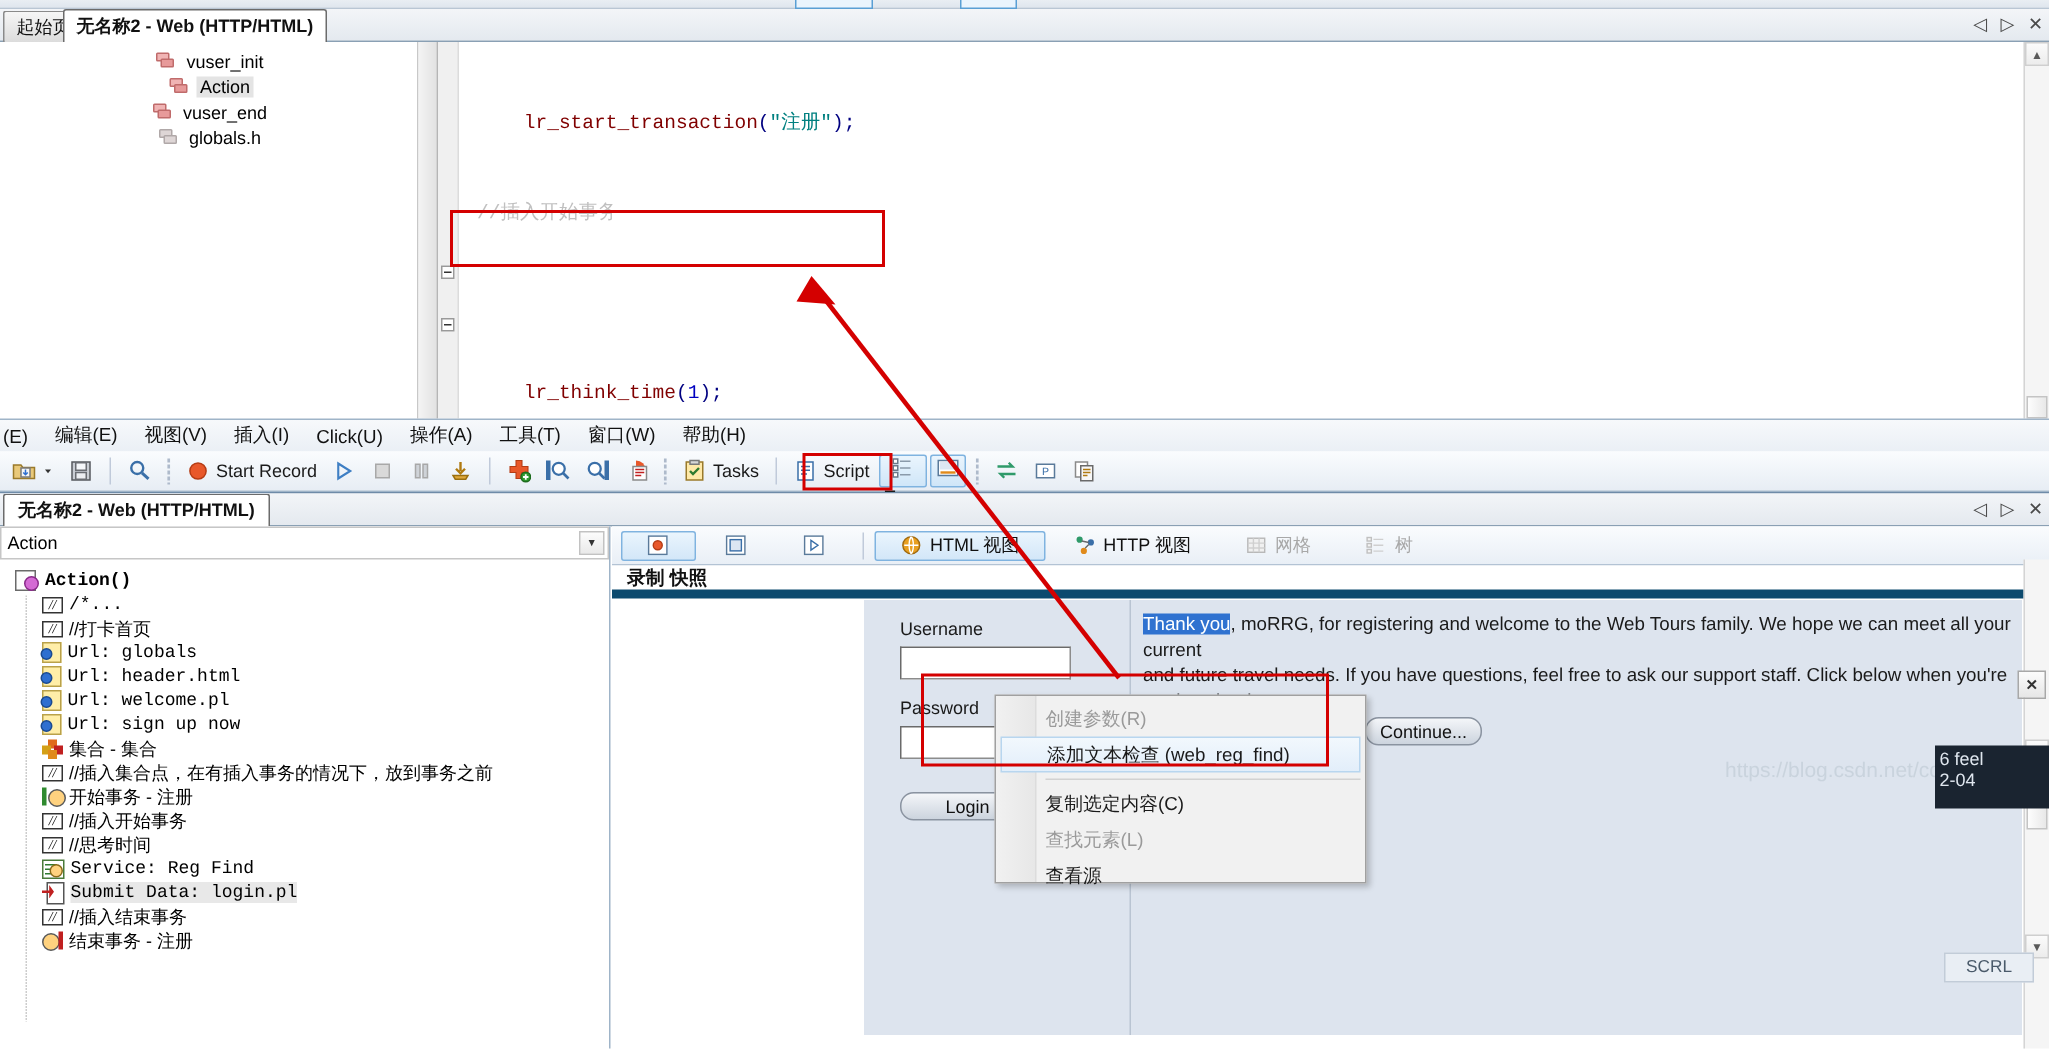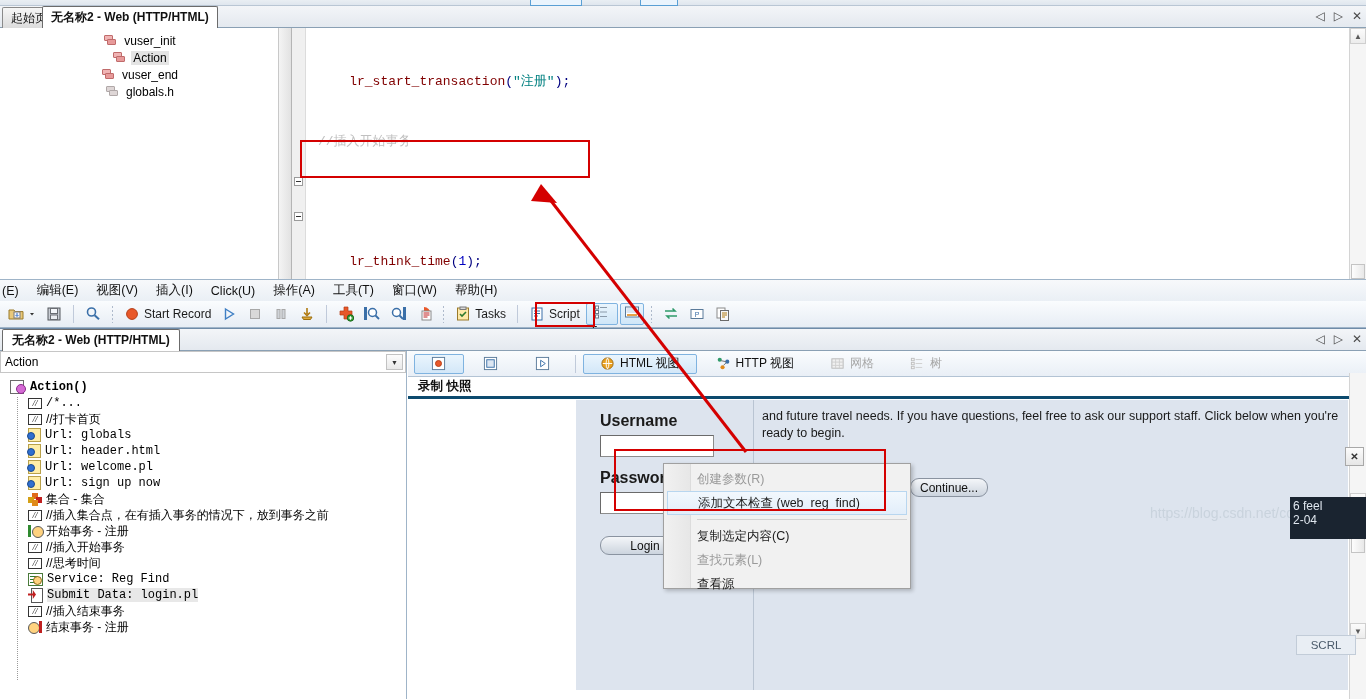--- a/index.html
+++ b/index.html
@@ -268,37 +268,37 @@
     display: flex; align-items: center; padding-left: 6px; gap: 2px;
   }
   .sv-btn {
     display: flex; align-items: center; gap: 4px; height: 20px; padding: 0 16px;
     font-size: 12px; color: #111; border: 1px solid transparent; border-radius: 2px;
   }
   .sv-btn.on { border-color:#7fb3e0; background: linear-gradient(#eaf5fd,#d3e7f8); }
   .sv-btn.dis { color: #a8a8a8; }
   #snap-title {
     position: absolute; left: 0; top: 26px; width: 958px; height: 22px;
-    border-bottom: 3px solid #0c4a6e; background:#fff;
+    border-bottom: 6px solid #0c4a6e; background:#fff;
     display:flex; align-items:center; padding-left: 10px;
     font-size: 12.5px; font-weight: bold; color:#111;
   }
   #snap-body {
     position: absolute; left: 2px; top: 49px; width: 938px; height: 290px;
     background: #dde4ee; overflow: hidden;
   }
   .snap-white-left {
     position: absolute; left: 0; top: 0; width: 166px; height: 290px; background: #ffffff;
   }
   .login-box {
     position: absolute; left: 172px; top: 0; width: 172px; height: 290px;
     background: #dde4ee; border-right: 1px solid #b9c4d2;
     padding: 12px 0 0 18px;
   }
-  .fld-label { font-size: 16px; color: #1a1a1a; margin-bottom: 5px; font-weight: bold; }
+  .fld-label { font-size: 12px; color: #1a1a1a; margin-bottom: 5px; }
   .fld-input {
     width: 114px; height: 22px; background: #ffffff;
     border: 1px solid #8c8c8c; border-top-color: #6a6a6a; border-left-color:#6a6a6a;
     margin-bottom: 12px;
   }
   .login-btn {
     width: 90px; height: 19px; margin-top: 22px;
     background: linear-gradient(#f4f6f9,#ccd4de);
     border: 1px solid #8a93a0; border-radius: 9px;
     display: flex; align-items: center; justify-content: center;
@@ -855,20 +855,23 @@
           <div class="fld-label">Username</div>
           <div class="fld-input"></div>
           <div class="fld-label">Password</div>
           <div class="fld-input"></div>
           <div class="login-btn">
             <span>Login</span>
           </div>
         </div>
 
         <div class="snap-text">
+          <div>
+            <span class="sel-hl">Thank you</span><span>, moRRG, for registering and welcome to the Web Tours family. We hope we can meet all your current</span>
+          </div>
           <div>and future travel needs. If you have questions, feel free to ask our support staff. Click below when you're</div>
           <div>ready to begin.</div>
         </div>
 
         <div class="continue-btn">
           <span>Continue...</span>
         </div>
       </div>
 
       <div id="snap-vscroll">

